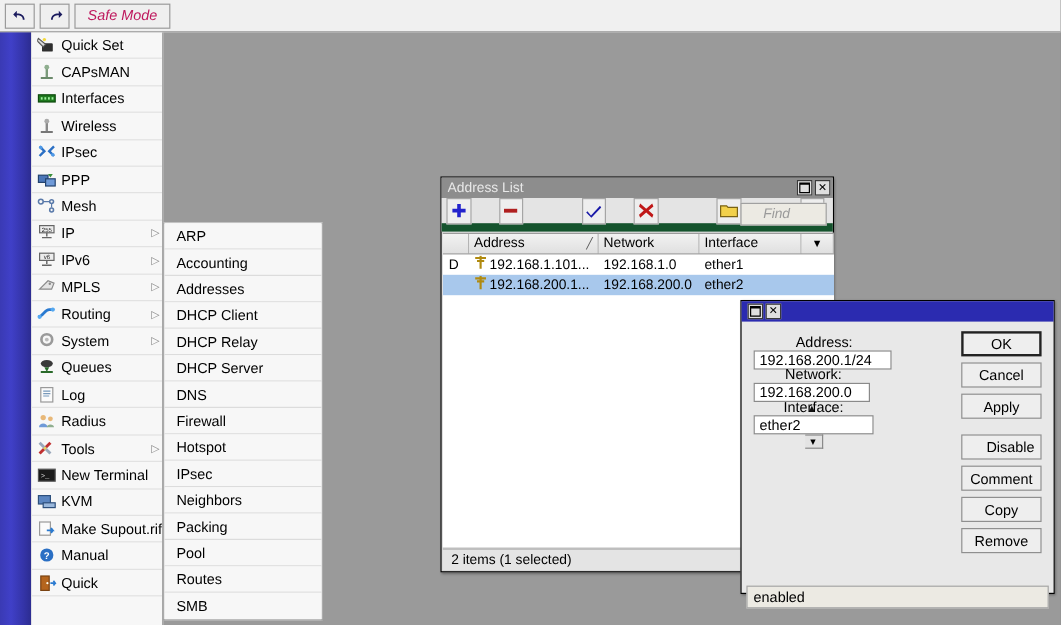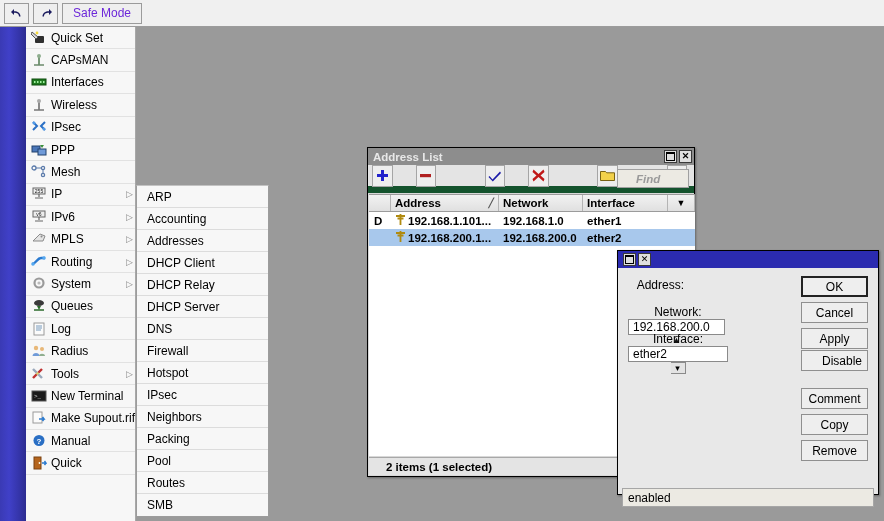--- a/index.html
+++ b/index.html
@@ -31,21 +31,21 @@
     height: 21px;
     min-width: 25px;
     background: #efefef;
     border: 1px solid #9b9b9b;
     display: flex; align-items: center; justify-content: center;
     margin-right: 4px;
     color: #17184d;
     font-size: 13px;
     cursor: pointer;
   }
-  .tb-btn.wide { padding: 0 10px; font-size: 12px; color: #6d28d9; min-width: 76px; }
+  .tb-btn.wide { padding: 0 10px; font-size: 12px; color: #be185d; min-width: 76px; font-style: italic; }
   .tb-btn svg { display: block; }
 
   
   #bluestrip {
     position: absolute; left: 0; top: 27px;
     width: 26px; height: 494px;
     background: linear-gradient(to right, #3a3ab4 0%, #4040c8 35%, #3434a8 75%, #2c2c90 100%);
   }
 
   
@@ -136,21 +136,20 @@
     border: 1px solid #000;
     border-top-width: 2px;
     display: block;
   }
 
   
   #addrlist {
     left: 367px; top: 147px;
     width: 328px; height: 330px;
     background: #d8d8d8;
-    font-weight: bold;
   }
   #al-toolbar {
     height: 28px;
     background: #e4e4e4;
     border-bottom: 7px solid #14532d;
     display: flex; align-items: center;
     padding: 0 4px;
     position: relative;
     gap: 20px;
   }
@@ -219,21 +218,21 @@
   .td-addr { width: 108px; }
   .td-net  { width: 84px; }
   .td-if   { width: 85px; }
   .icn-addr { margin-right: 2px; display: inline-block; }
   #al-status {
     position: absolute; left: 1px; right: 1px; bottom: 1px;
     height: 18px;
     background: #e4e4e4;
     border-top: 1px solid #a8a8a8;
     display: flex; align-items: center;
-    padding-left: 17px;
+    padding-left: 7px;
     font-size: 11.5px;
   }
 
   
   #addrdlg {
     left: 617px; top: 250px;
     width: 262px; height: 245px;
     background: #e8e8e8;
   }
   #ad-body { position: relative; height: 100%; }
@@ -498,20 +497,30 @@
         <span class="mi-arrow">▷</span>
       </div>
       <div class="menu-item">
         <span class="mi-icon">
           <svg width="16" height="14" viewBox="0 0 16 14">
             <rect x="1" y="2" width="14" height="10" fill="#1a1a1a" stroke="#555"></rect>
             <text x="3" y="9" font-size="6" fill="#dddddd" font-family="Liberation Mono">&gt;_</text>
           </svg>
         </span>
         <span class="mi-label">New Terminal</span>
+        <span class="mi-arrow"></span>
+      </div>
+      <div class="menu-item">
+        <span class="mi-icon">
+          <svg width="16" height="14" viewBox="0 0 16 14">
+            <rect x="1" y="2" width="10" height="7" fill="#5b85c0" stroke="#2d4f7c"></rect>
+            <rect x="5" y="8" width="10" height="4" fill="#9ab8dc" stroke="#2d4f7c"></rect>
+          </svg>
+        </span>
+        <span class="mi-label">KVM</span>
         <span class="mi-arrow"></span>
       </div>
       <div class="menu-item">
         <span class="mi-icon">
           <svg width="16" height="14" viewBox="0 0 16 14">
             <rect x="2" y="1" width="9" height="11" fill="#fbfbfb" stroke="#9a9a9a"></rect>
             <path d="M8 8 h5 l-1.5 -2 M13 8 l-1.5 2" stroke="#2a7ad0" stroke-width="1.6" fill="none"></path>
           </svg>
         </span>
         <span class="mi-label">Make Supout.rif</span>
@@ -680,39 +689,40 @@
 
   <div class="win" id="addrdlg">
     <div class="win-title active">
       <span class="wbtn maxi"></span>
       <span class="wbtn">✕</span>
     </div>
     <div id="ad-body">
 
       <div class="fld-row" style="top:10px;">
         <span class="fld-label">Address:</span>
+        <span class="fld-input" style="width:115px;">192.168.200.1/24</span>
       </div>
 
       <div class="fld-row" style="top:37px;">
         <span class="fld-label">Network:</span>
         <span class="fld-input" style="width:97px;">192.168.200.0</span>
         <span class="spin">▲</span>
       </div>
 
       <div class="fld-row" style="top:64px;">
         <span class="fld-label">Interface:</span>
         <span class="fld-input" style="width:100px;">ether2</span>
         <span class="drop-btn">▾</span>
       </div>
 
       <div id="ad-buttons">
           <div class="ad-btn primary" style="top: 8px;">OK</div>
           <div class="ad-btn" style="top: 34px;">Cancel</div>
           <div class="ad-btn" style="top: 60px;">Apply</div>
-          <div class="ad-btn" style="top: 82px; padding-left: 15px;">Disable</div>
+          <div class="ad-btn" style="top: 94px; padding-left: 15px;">Disable</div>
           <div class="ad-btn" style="top: 120px;">Comment</div>
           <div class="ad-btn" style="top: 146px;">Copy</div>
           <div class="ad-btn" style="top: 172px;">Remove</div>
         </div>
 
       <div id="ad-status">enabled</div>
     </div>
   </div>
 
 </div>

